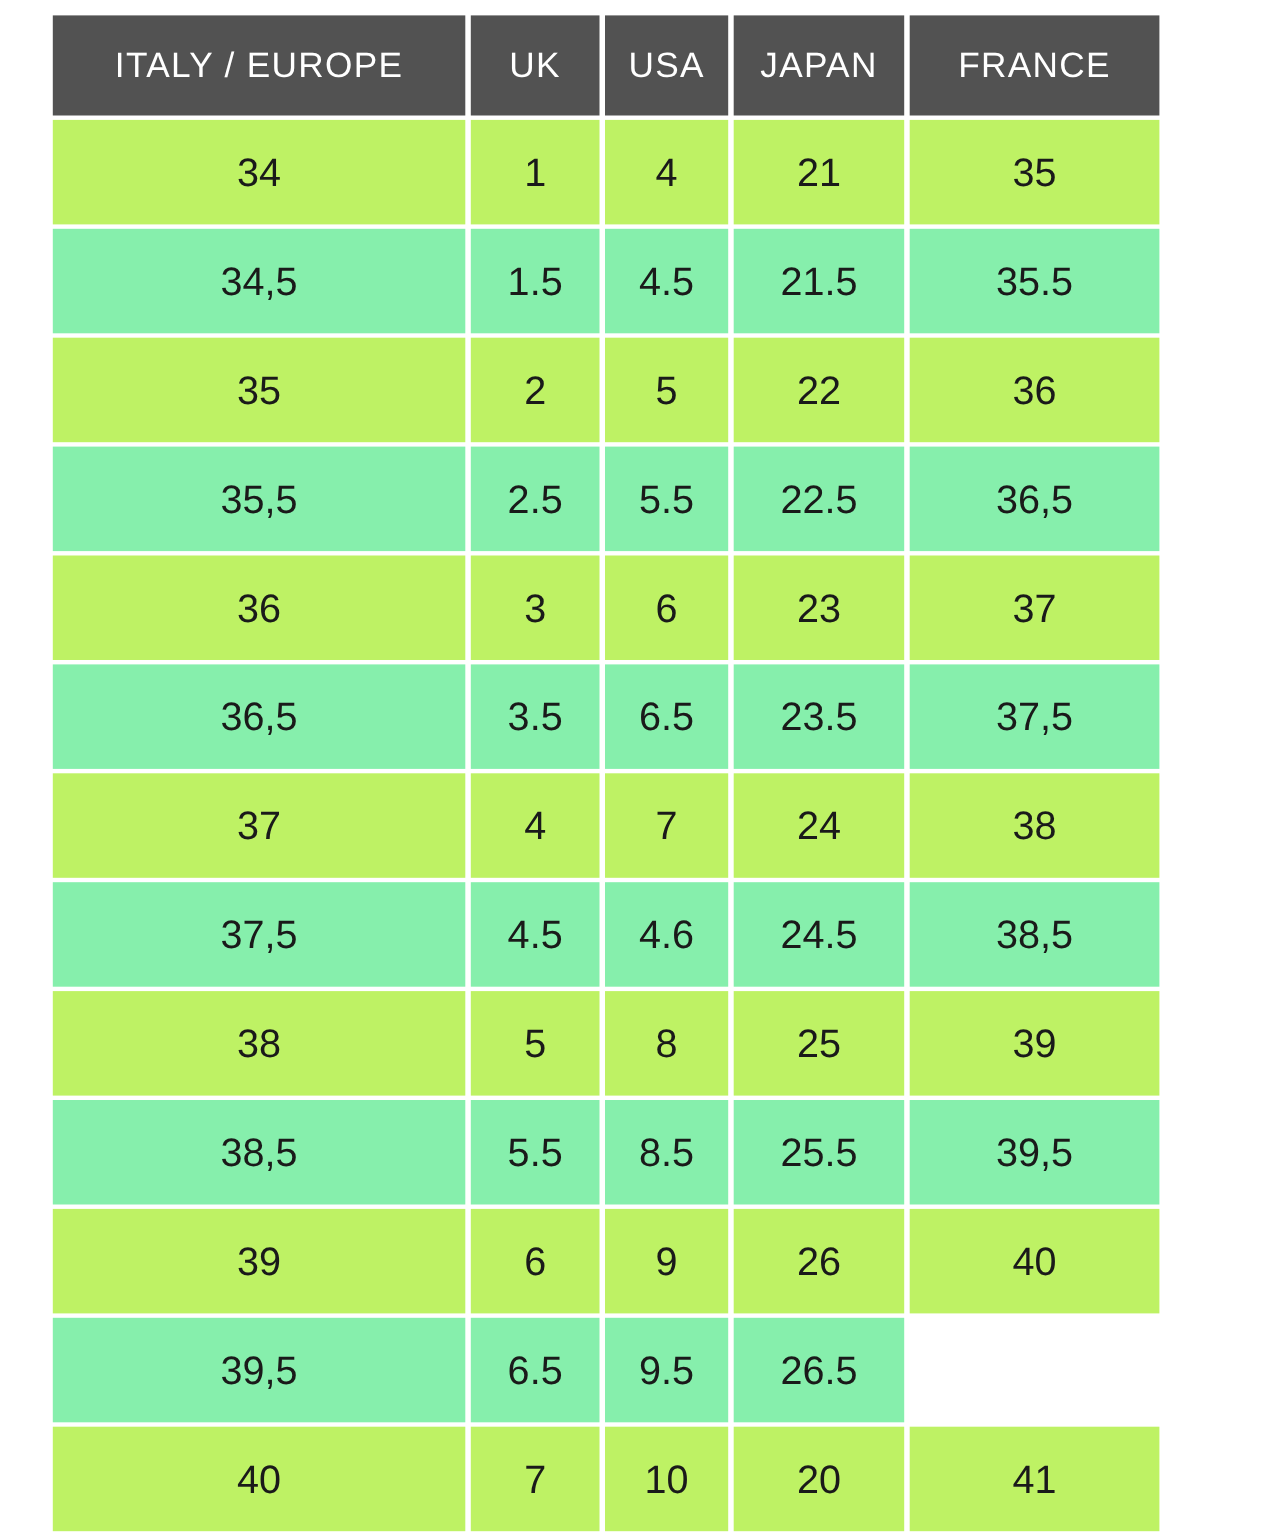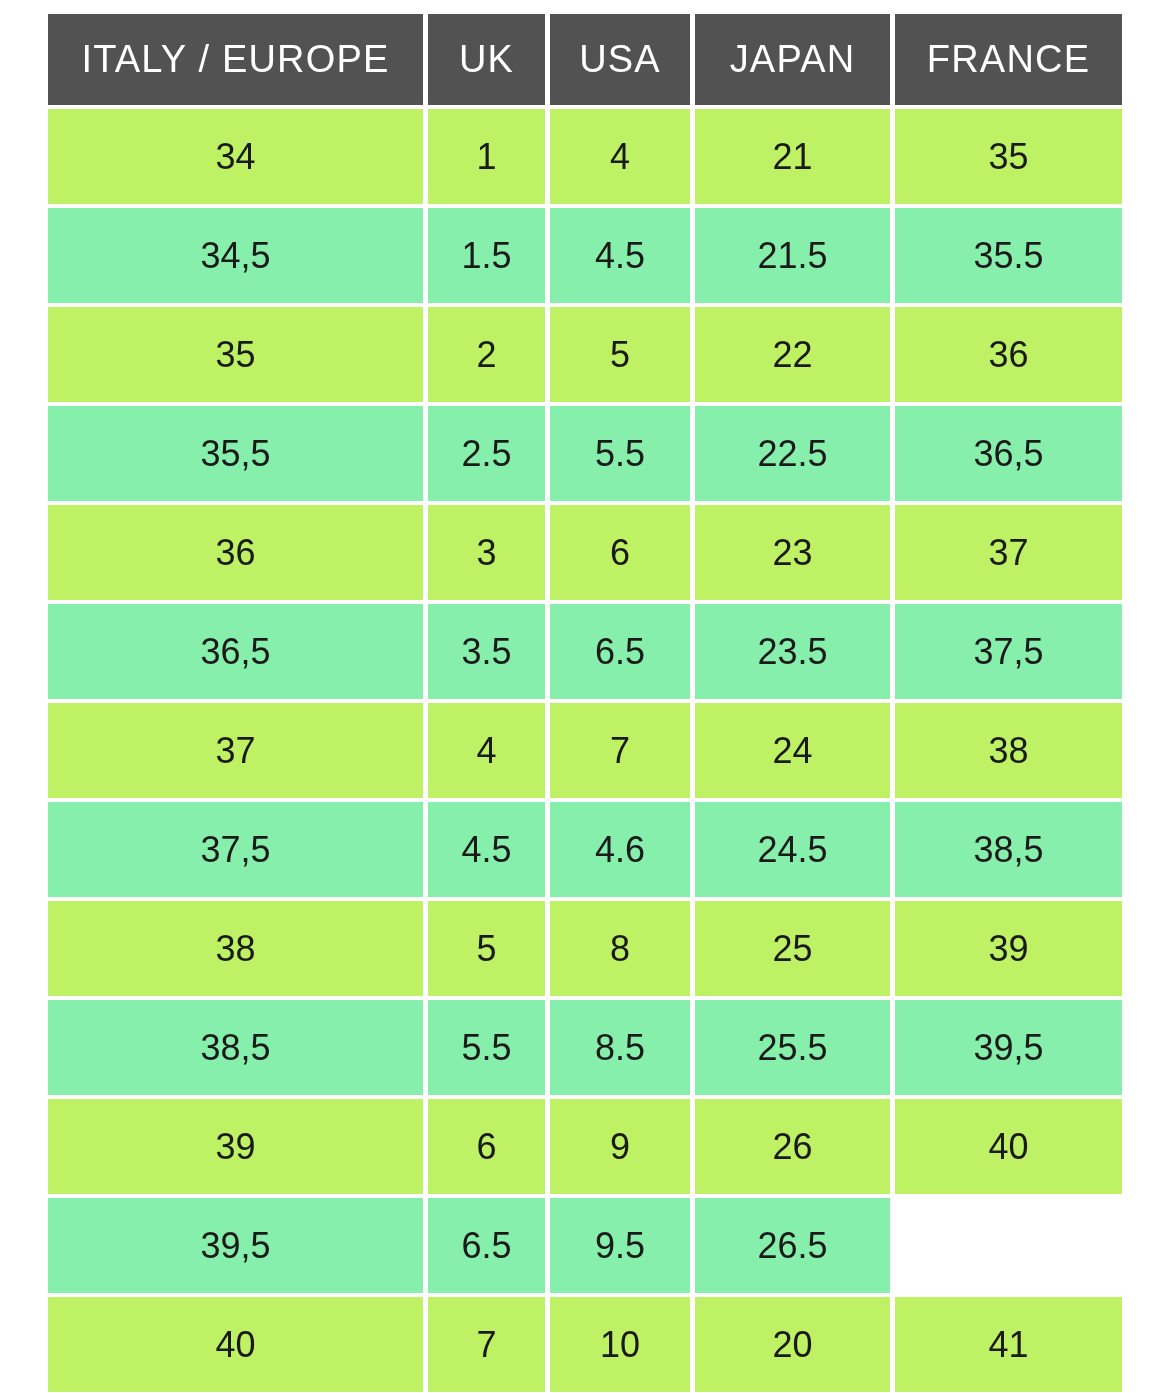--- a/index.html
+++ b/index.html
@@ -36,33 +36,33 @@
     align-items: center;
     justify-content: center;
     text-align: center;
     font-weight: 400;
     color: #1a1a1a;
   }
 
   
   .col-italy  { width: 375px; }
   .col-uk     { width: 117px; text-align: right; }
-  .col-usa    { width: 140px; }
-  .col-japan  { width: 195px; }
+  .col-usa    { width: 112px; }
+  .col-japan  { width: 155px; }
   .col-france { width: 227px; }
 
   .cell + .cell { margin-left: 5px; }
 
   
   .row-head { margin-bottom: 4px; }
   .row-head .cell {
     background: #525252;
     color: #ffffff;
     height: 91px;
-    font-size: 38px;
+    font-size: 32px;
     font-weight: 300;
     letter-spacing: 1.2px;
   }
 
   
   .row-body .cell {
     height: 95px;
     font-size: 36px;
   }
   .row-body.odd  .cell { background: #bef264; }

